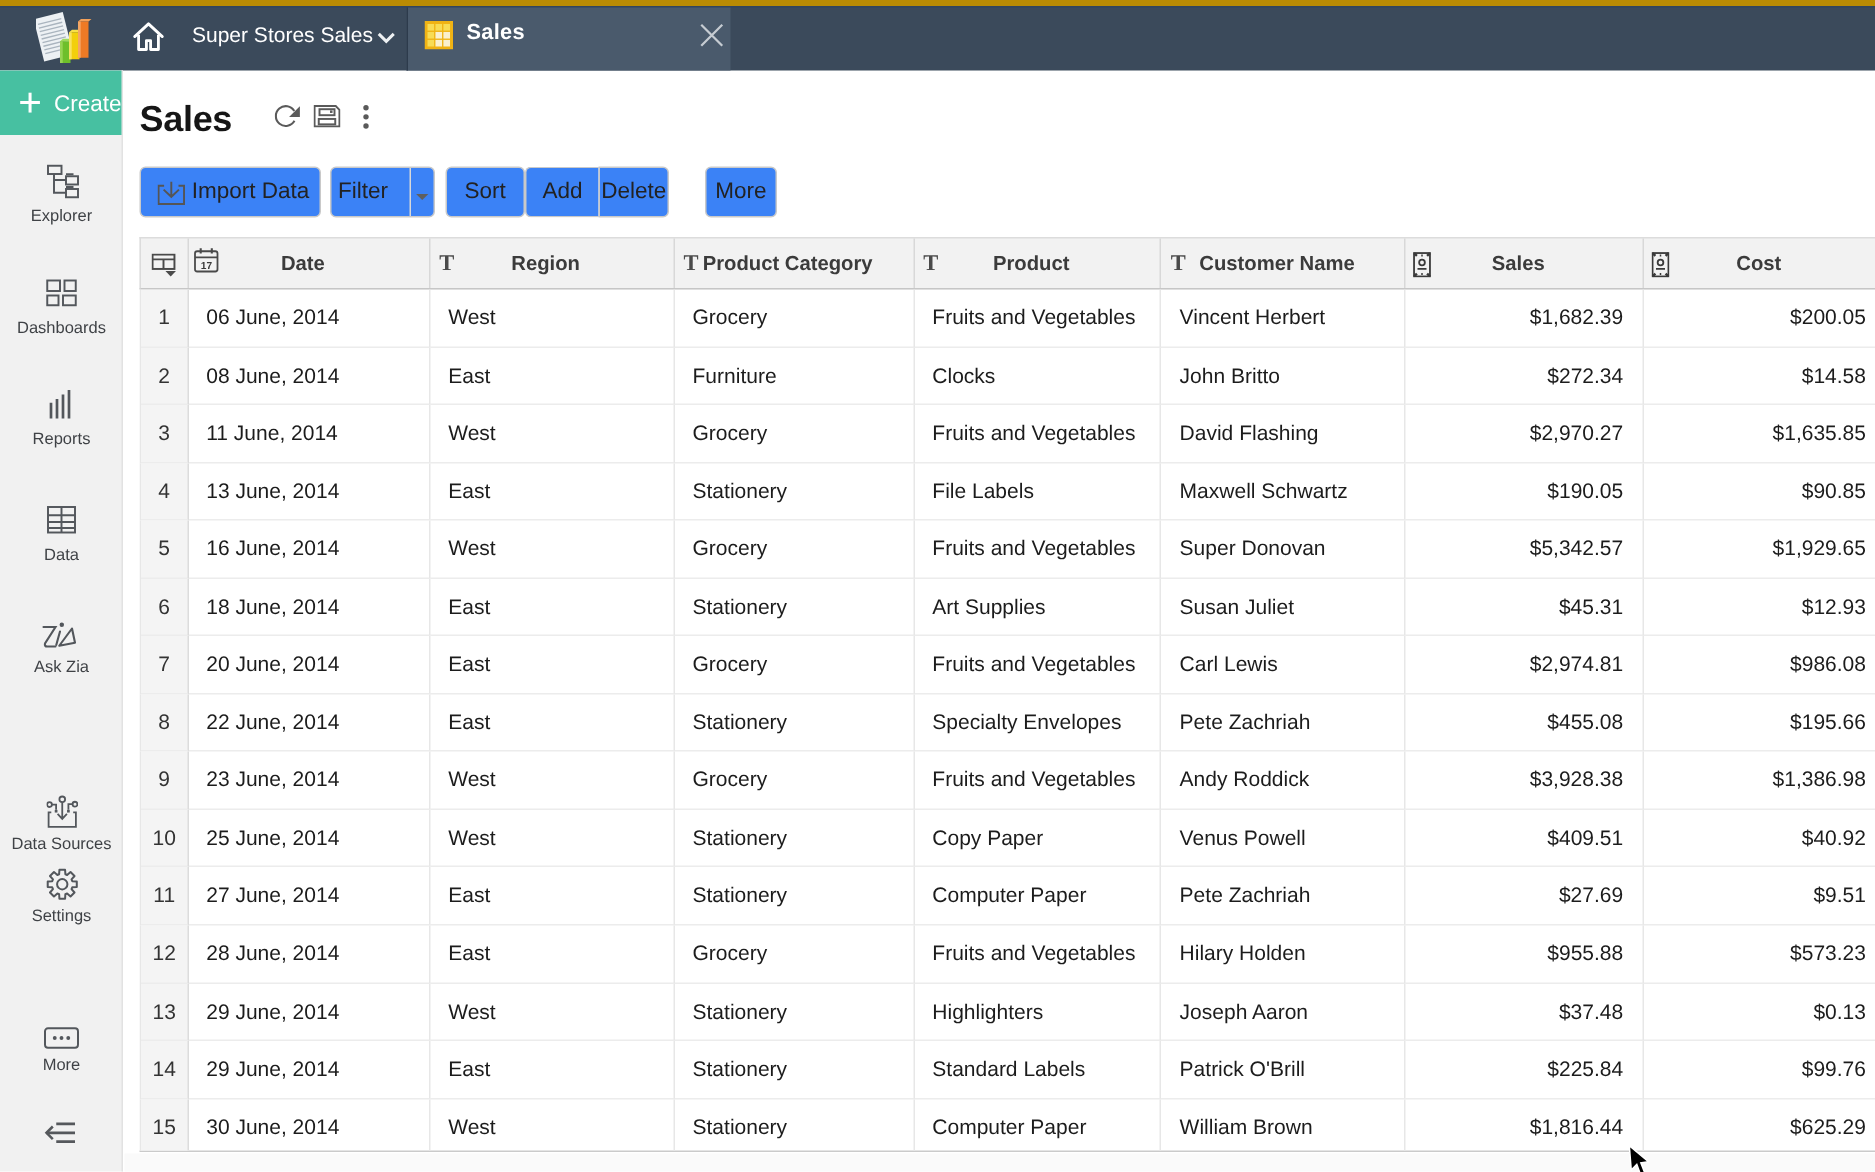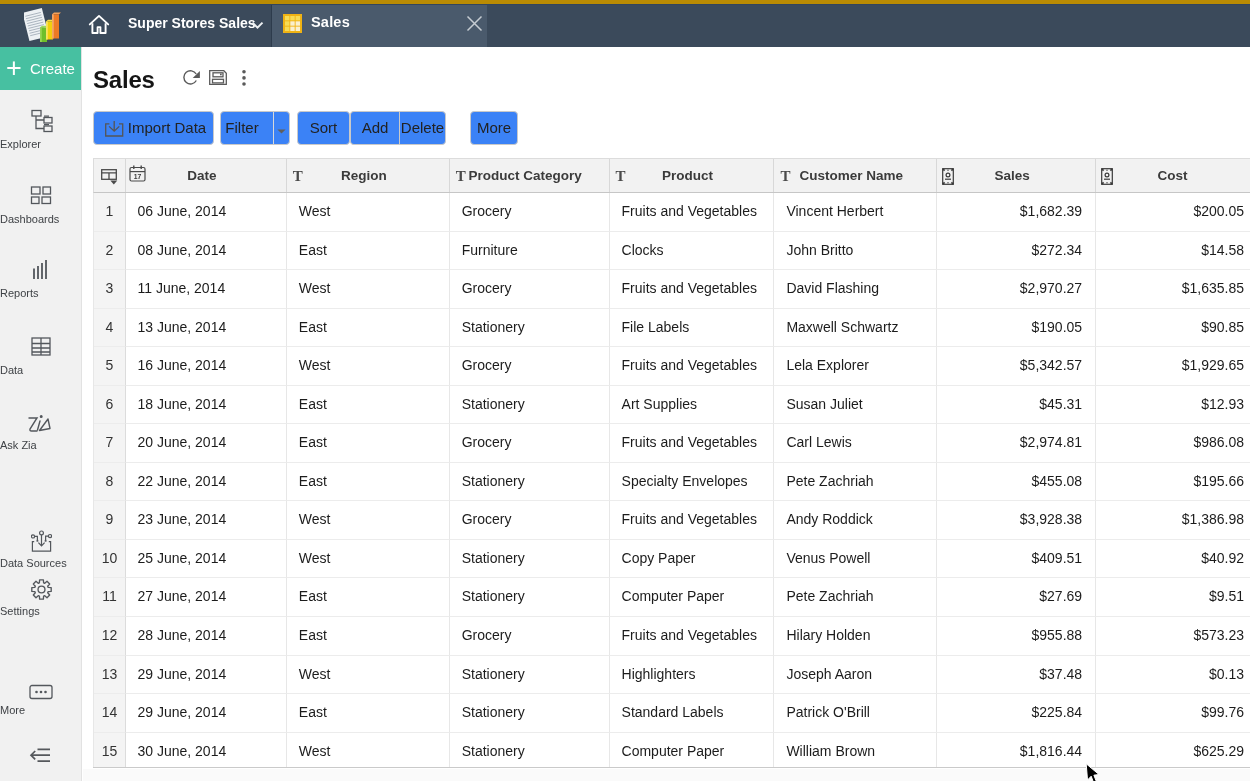--- a/index.html
+++ b/index.html
@@ -4,27 +4,27 @@
 <style>
 * { margin:0; padding:0; box-sizing:border-box; }
 html,body { width:1250px; height:781px; overflow:hidden; font-family:"Liberation Sans", sans-serif; background:#fff; }
 .abs { position:absolute; }
 
 
 #gold { position:absolute; left:0; top:0; width:1250px; height:4px; background:#BA8B03; }
 #goldline { position:absolute; left:0; top:4px; width:1250px; height:1px; background:#33455C; z-index:3; }
 #nav { position:absolute; left:0; top:4px; width:1250px; height:43px; background:#3B4A5B; }
 #tab { position:absolute; left:271px; top:4px; width:216px; height:43px; background:#4A5A6C; border-left:1.5px solid #2D3B4C; }
-#navtitle { position:absolute; left:128px; top:15px; color:#fff; font-size:14px; font-weight:bold; }
+#navtitle { position:absolute; left:128px; top:15px; color:#fff; font-size:14px; font-weight:normal; }
 #tabtitle { position:absolute; left:311px; top:14px; color:#fff; font-size:14.5px; font-weight:bold; letter-spacing:0.2px; }
 
 
 #sidebar { position:absolute; left:0; top:47px; width:82px; height:734px; background:#F1F1F1; border-right:1px solid #E2E2E2; }
-#create { position:absolute; left:0; top:47px; width:81px; height:43px; background:#47C0A1; color:#fff; font-size:15px; line-height:43px; text-align:center; }
-.sideitem { position:absolute; left:0; width:82px; text-align:left; color:#3F4246; font-size:11px; }
+#create { position:absolute; left:0; top:47px; width:81px; height:43px; background:#47C0A1; color:#fff; font-size:15px; line-height:43px; text-align:right; }
+.sideitem { position:absolute; left:0; width:82px; text-align:center; color:#3F4246; font-size:11px; }
 .sideitem svg { display:block; margin:0 auto 4px auto; }
 
 
 #title { position:absolute; left:93px; top:66px; font-size:24px; font-weight:bold; color:#161616; letter-spacing:-0.2px; }
 
 
 .btn { position:absolute; top:111px; height:34px; background:#3b82f6; border:1px solid #C9C9C9; border-radius:4px; font-size:15px; color:#222; text-align:center; line-height:32px; font-family:"Liberation Sans", sans-serif; }
 
 
 #table { position:absolute; left:93px; top:158px; width:1164px; }
@@ -307,21 +307,21 @@
         <div class="c cl w5">Maxwell Schwartz</div>
         <div class="c cr w6">$190.05</div>
         <div class="c cr w7">$90.85</div>
       </div>
 <div class="row">
         <div class="c num w0">5</div>
         <div class="c cd w1">16 June, 2014</div>
         <div class="c cl w2">West</div>
         <div class="c cl w3">Grocery</div>
         <div class="c cl w4">Fruits and Vegetables</div>
-        <div class="c cl w5">Lela Explorer</div>
+        <div class="c cl w5">Super Donovan</div>
         <div class="c cr w6">$5,342.57</div>
         <div class="c cr w7">$1,929.65</div>
       </div>
 <div class="row">
         <div class="c num w0">6</div>
         <div class="c cd w1">18 June, 2014</div>
         <div class="c cl w2">East</div>
         <div class="c cl w3">Stationery</div>
         <div class="c cl w4">Art Supplies</div>
         <div class="c cl w5">Susan Juliet</div>

